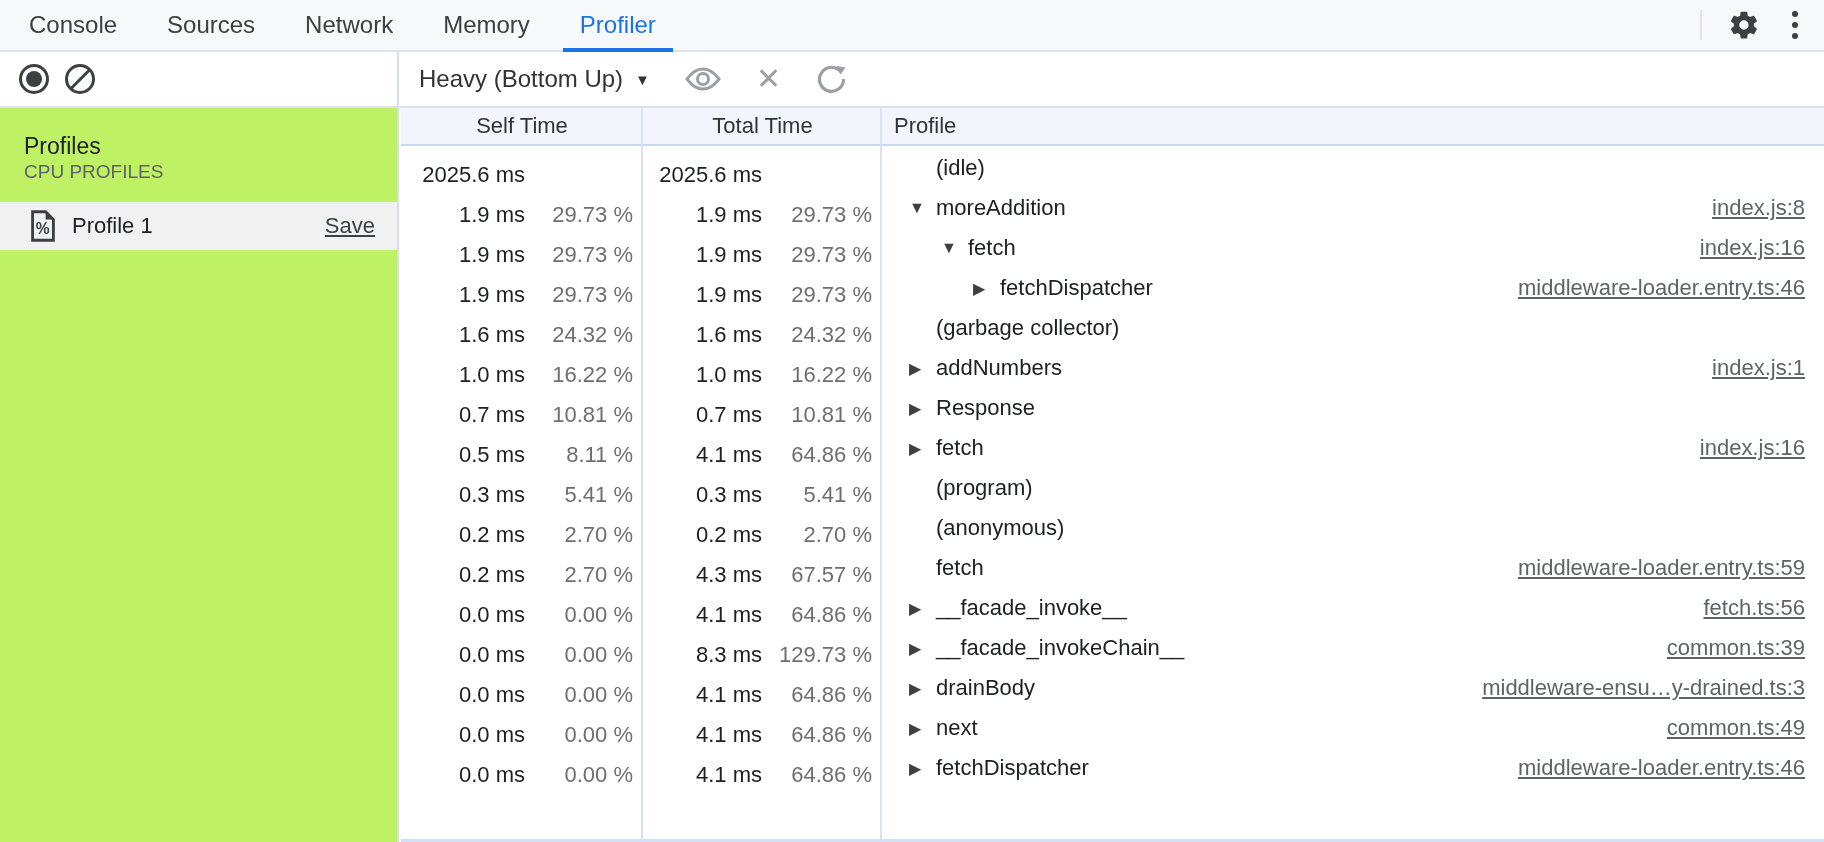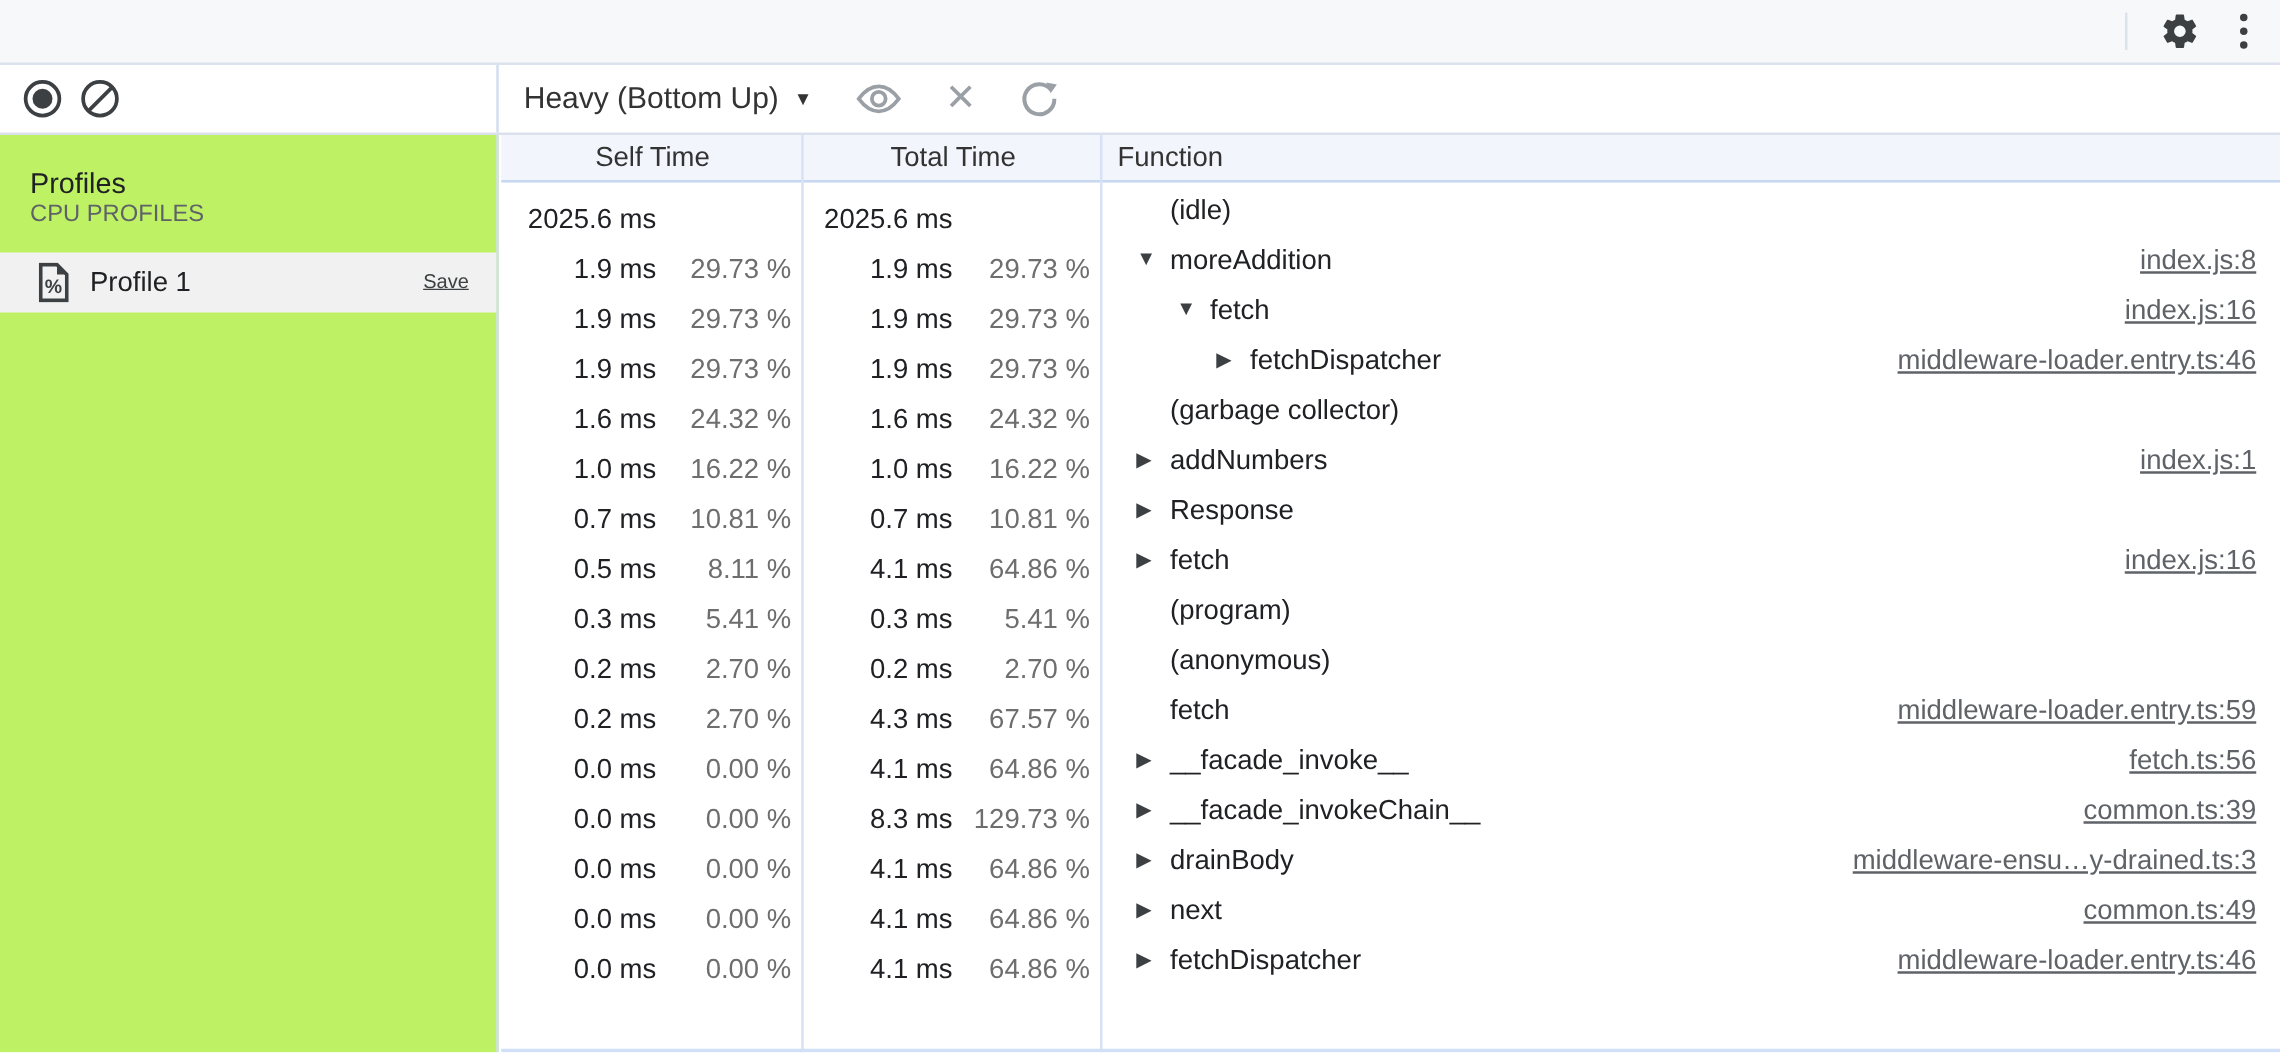--- a/index.html
+++ b/index.html
@@ -49,21 +49,21 @@
 
   
   .sidebar { position:absolute; top:108px; left:0; bottom:0; width:399px; background:#bef264; border-right:2px solid #d3def0; }
   .sb-heading { padding:24px 0 0 24px; font-size:23px; color:#202124; line-height:28px; }
   .sb-section { padding-left:24px; font-size:19px; color:#5f6368; line-height:24px; }
   .profile-item {
     margin-top:18px; height:48px; background:#f1f1f1;
     display:flex; align-items:center; padding:0 22px 0 30px;
   }
   .profile-name { margin-left:16px; font-size:22px; color:#202124; }
-  .save-link { margin-left:auto; font-size:16px; color:#3c4043; text-decoration:underline; cursor:pointer; }
+  .save-link { margin-left:auto; font-size:22px; color:#3c4043; text-decoration:underline; cursor:pointer; }
 
   
   .main { position:absolute; top:108px; left:401px; right:0; bottom:0; background:#fff; }
   .thead {
     display:grid; grid-template-columns:242px 239px 1fr; height:38px;
     background:#f2f5fc; border-bottom:2px solid #c8d8f0; font-size:22px; color:#333;
   }
   .th { display:flex; align-items:center; justify-content:center; }
   .th.fn { justify-content:flex-start; padding-left:12px; }
   .tbody { position:absolute; top:40px; left:0; right:0; bottom:0; overflow:hidden; }
@@ -80,20 +80,27 @@
   .vline { position:absolute; top:0; bottom:0; width:2px; background:#d7e2f6; pointer-events:none; }
   .vline.v1 { left:240px; } .vline.v2 { left:479px; }
   .bottomline { position:absolute; left:0; right:0; bottom:0; height:3px; background:#cfe0f7; }
 </style>
 </head>
 <body>
 
 <div class="app">
 
   <div class="tabbar">
+    <div class="tabs" id="tabs">
+        <div class="tab">Console</div>
+        <div class="tab">Sources</div>
+        <div class="tab">Network</div>
+        <div class="tab">Memory</div>
+        <div class="tab active">Profiler</div>
+      </div>
     <div class="tabbar-right">
       <div class="vdiv"></div>
       <span class="icon-btn">
         <svg width="32" height="32" viewBox="0 0 24 24">
             <path fill="#3c4043" d="M19.4 13c.04-.33.06-.66.06-1s-.02-.67-.06-1l2.1-1.65a.5.5 0 0 0 .12-.64l-2-3.46a.5.5 0 0 0-.6-.22l-2.49 1a7.3 7.3 0 0 0-1.73-1l-.38-2.65A.5.5 0 0 0 13.93 2h-4a.5.5 0 0 0-.5.42l-.37 2.65c-.63.26-1.21.6-1.74 1l-2.48-1a.5.5 0 0 0-.61.22l-2 3.46a.5.5 0 0 0 .12.64L4.45 11c-.04.33-.07.66-.07 1s.03.67.07 1l-2.1 1.65a.5.5 0 0 0-.12.64l2 3.46c.13.22.39.31.6.22l2.5-1c.52.4 1.1.74 1.72 1l.38 2.65c.04.24.25.42.5.42h4c.25 0 .46-.18.5-.42l.37-2.65c.63-.26 1.2-.6 1.73-1l2.49 1c.22.09.47 0 .6-.22l2-3.46a.5.5 0 0 0-.12-.64L19.4 13zm-7.47 2.5a3.5 3.5 0 1 1 0-7 3.5 3.5 0 0 1 0 7z"></path>
           </svg>
       </span>
       <span class="kebab">
           <i></i>
           <i></i>
@@ -143,21 +150,21 @@
       </span>
       <span class="profile-name">Profile 1</span>
       <span class="save-link">Save</span>
     </div>
   </div>
 
   <div class="main">
     <div class="thead">
       <div class="th">Self Time</div>
       <div class="th">Total Time</div>
-      <div class="th fn">Function</div>
+      <div class="th fn">Profile</div>
     </div>
     <div class="tbody" id="tbody">
         <div class="row">
           <div class="time-cell">
             <span class="ms">2025.6 ms</span>
             <span class="pct self"></span>
           </div>
           <div class="time-cell">
             <span class="ms">2025.6 ms</span>
             <span class="pct total"></span>

